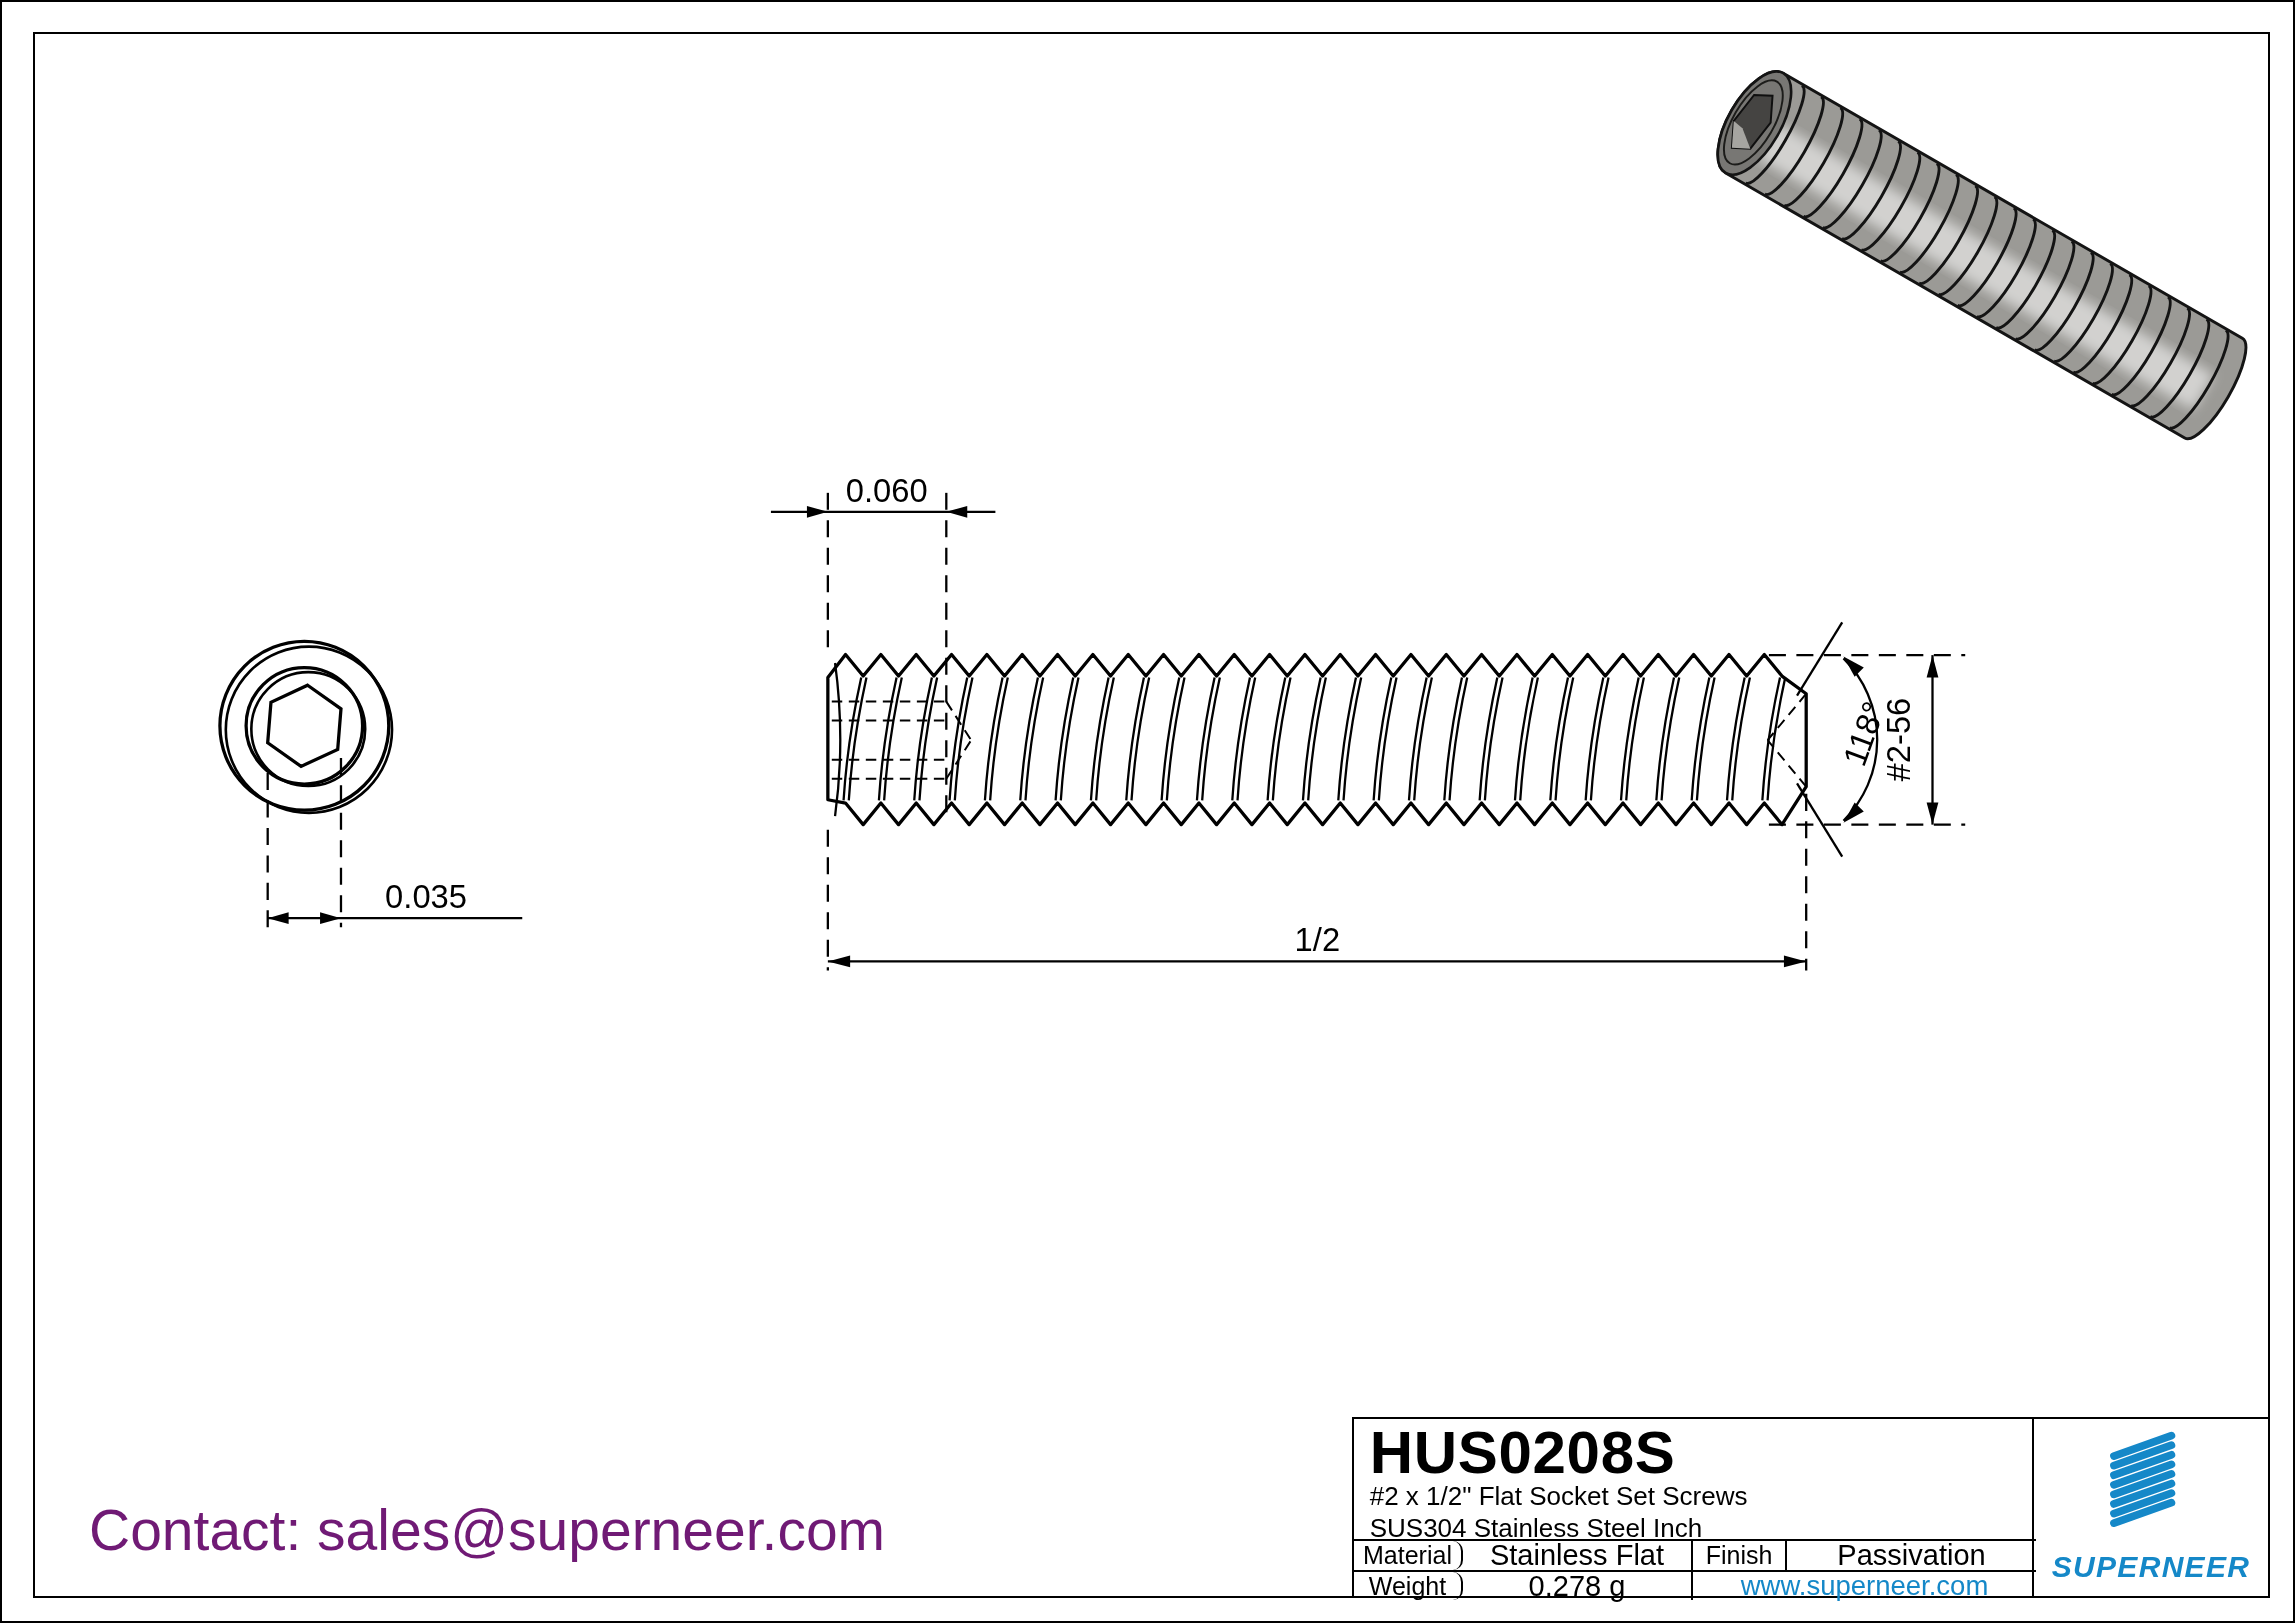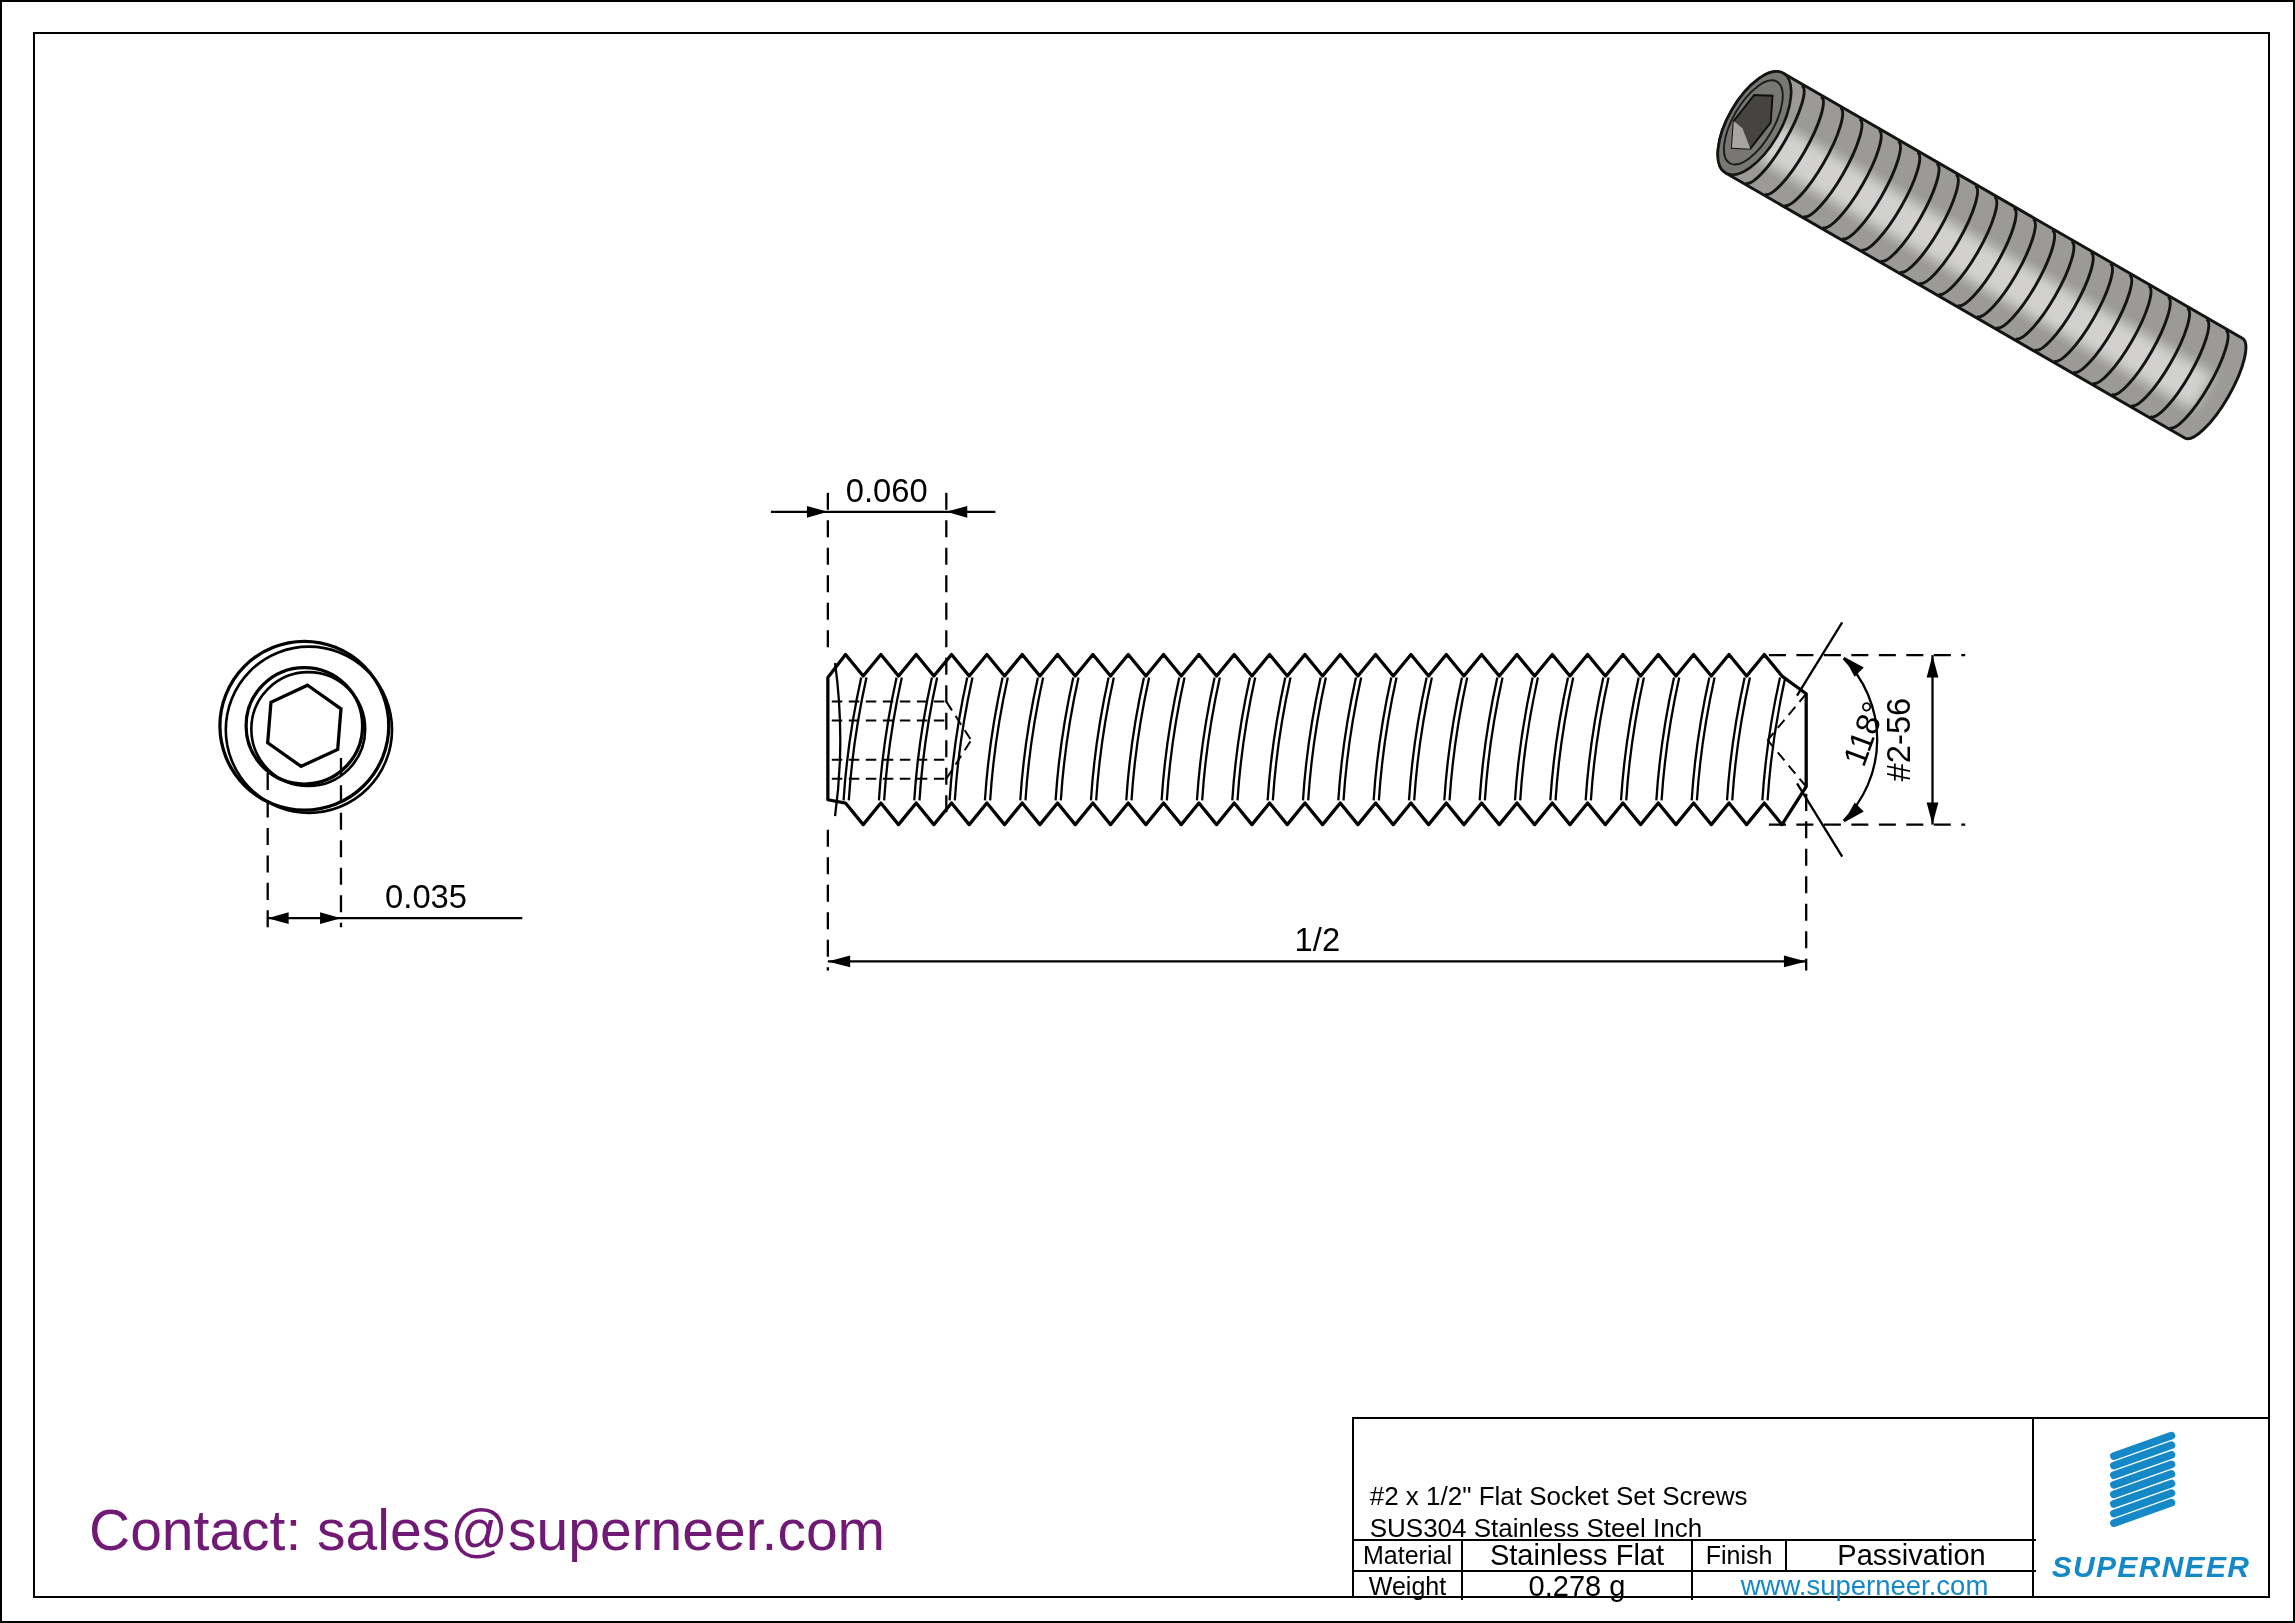--- a/index.html
+++ b/index.html
@@ -27,21 +27,21 @@
   }
   .tb-info{position:absolute;left:0;top:0;width:682px;height:100%;}
   .tb-part{position:absolute;left:15.7px;top:3.9px;font-size:60px;font-weight:bold;line-height:1;letter-spacing:0.7px;}
   .tb-desc1{position:absolute;left:15.7px;top:64px;font-size:26px;line-height:1;}
   .tb-desc2{position:absolute;left:15.7px;top:96px;font-size:26px;line-height:1;}
   .tb-row{position:absolute;left:0;width:682px;display:flex;border-top:2px solid #000;box-sizing:border-box;}
   .tb-row2{top:120px;height:31px;}
   .tb-row3{top:151px;height:30px;text-align:center;}
   .tb-cell{display:flex;align-items:center;justify-content:center;border-right:2px solid #000;box-sizing:border-box;height:100%;}
   .tb-cell:last-child{border-right:none;}
-  .w-label1{width:109px;font-size:25px;}
+  .w-label1{width:109px;font-size:25px;border-radius:10px;}
   .w-value1{width:230px;font-size:29px;}
   .w-label2{width:94px;font-size:25px;}
   .w-value2{flex:1;font-size:29px;}
   .w-web{flex:1;font-size:27.5px;}
   .tb-logo{
     position:absolute;right:0;top:0;width:236px;height:100%;
     border-left:2px solid #000;box-sizing:border-box;font-style:italic;
   }
   .brand-stripes{position:absolute;left:0;top:0;width:100%;height:100%;}
   .brand-name{
@@ -218,20 +218,21 @@
         </g>
       <ellipse cx="30" cy="0" rx="40" ry="88" fill="#787774" stroke="#141414" stroke-width="4"></ellipse>
       <ellipse cx="28" cy="0" rx="31" ry="72" fill="none" stroke="#1c1c1a" stroke-width="3"></ellipse>
       <polygon points="51,-13 33,-50 8,-37 1,13 19,50 44,37" fill="#454442" stroke="#0f0f0f" stroke-width="3"></polygon>
       <polygon points="1,13 19,50 44,37 18,16" fill="#a6a5a1" stroke="none"></polygon>
     </g>
   </svg>
 
   <div class="title-block">
     <div class="tb-info">
+      <div class="tb-part">HUS0208S</div>
       <div class="tb-desc1">#2 x 1/2" Flat Socket Set Screws</div>
       <div class="tb-desc2">SUS304 Stainless Steel Inch</div>
 
       <div class="tb-row tb-row2">
         <div class="tb-cell w-label1">Material</div>
         <div class="tb-cell w-value1">Stainless Flat</div>
         <div class="tb-cell w-label2">Finish</div>
         <div class="tb-cell w-value2">Passivation</div>
       </div>
 

